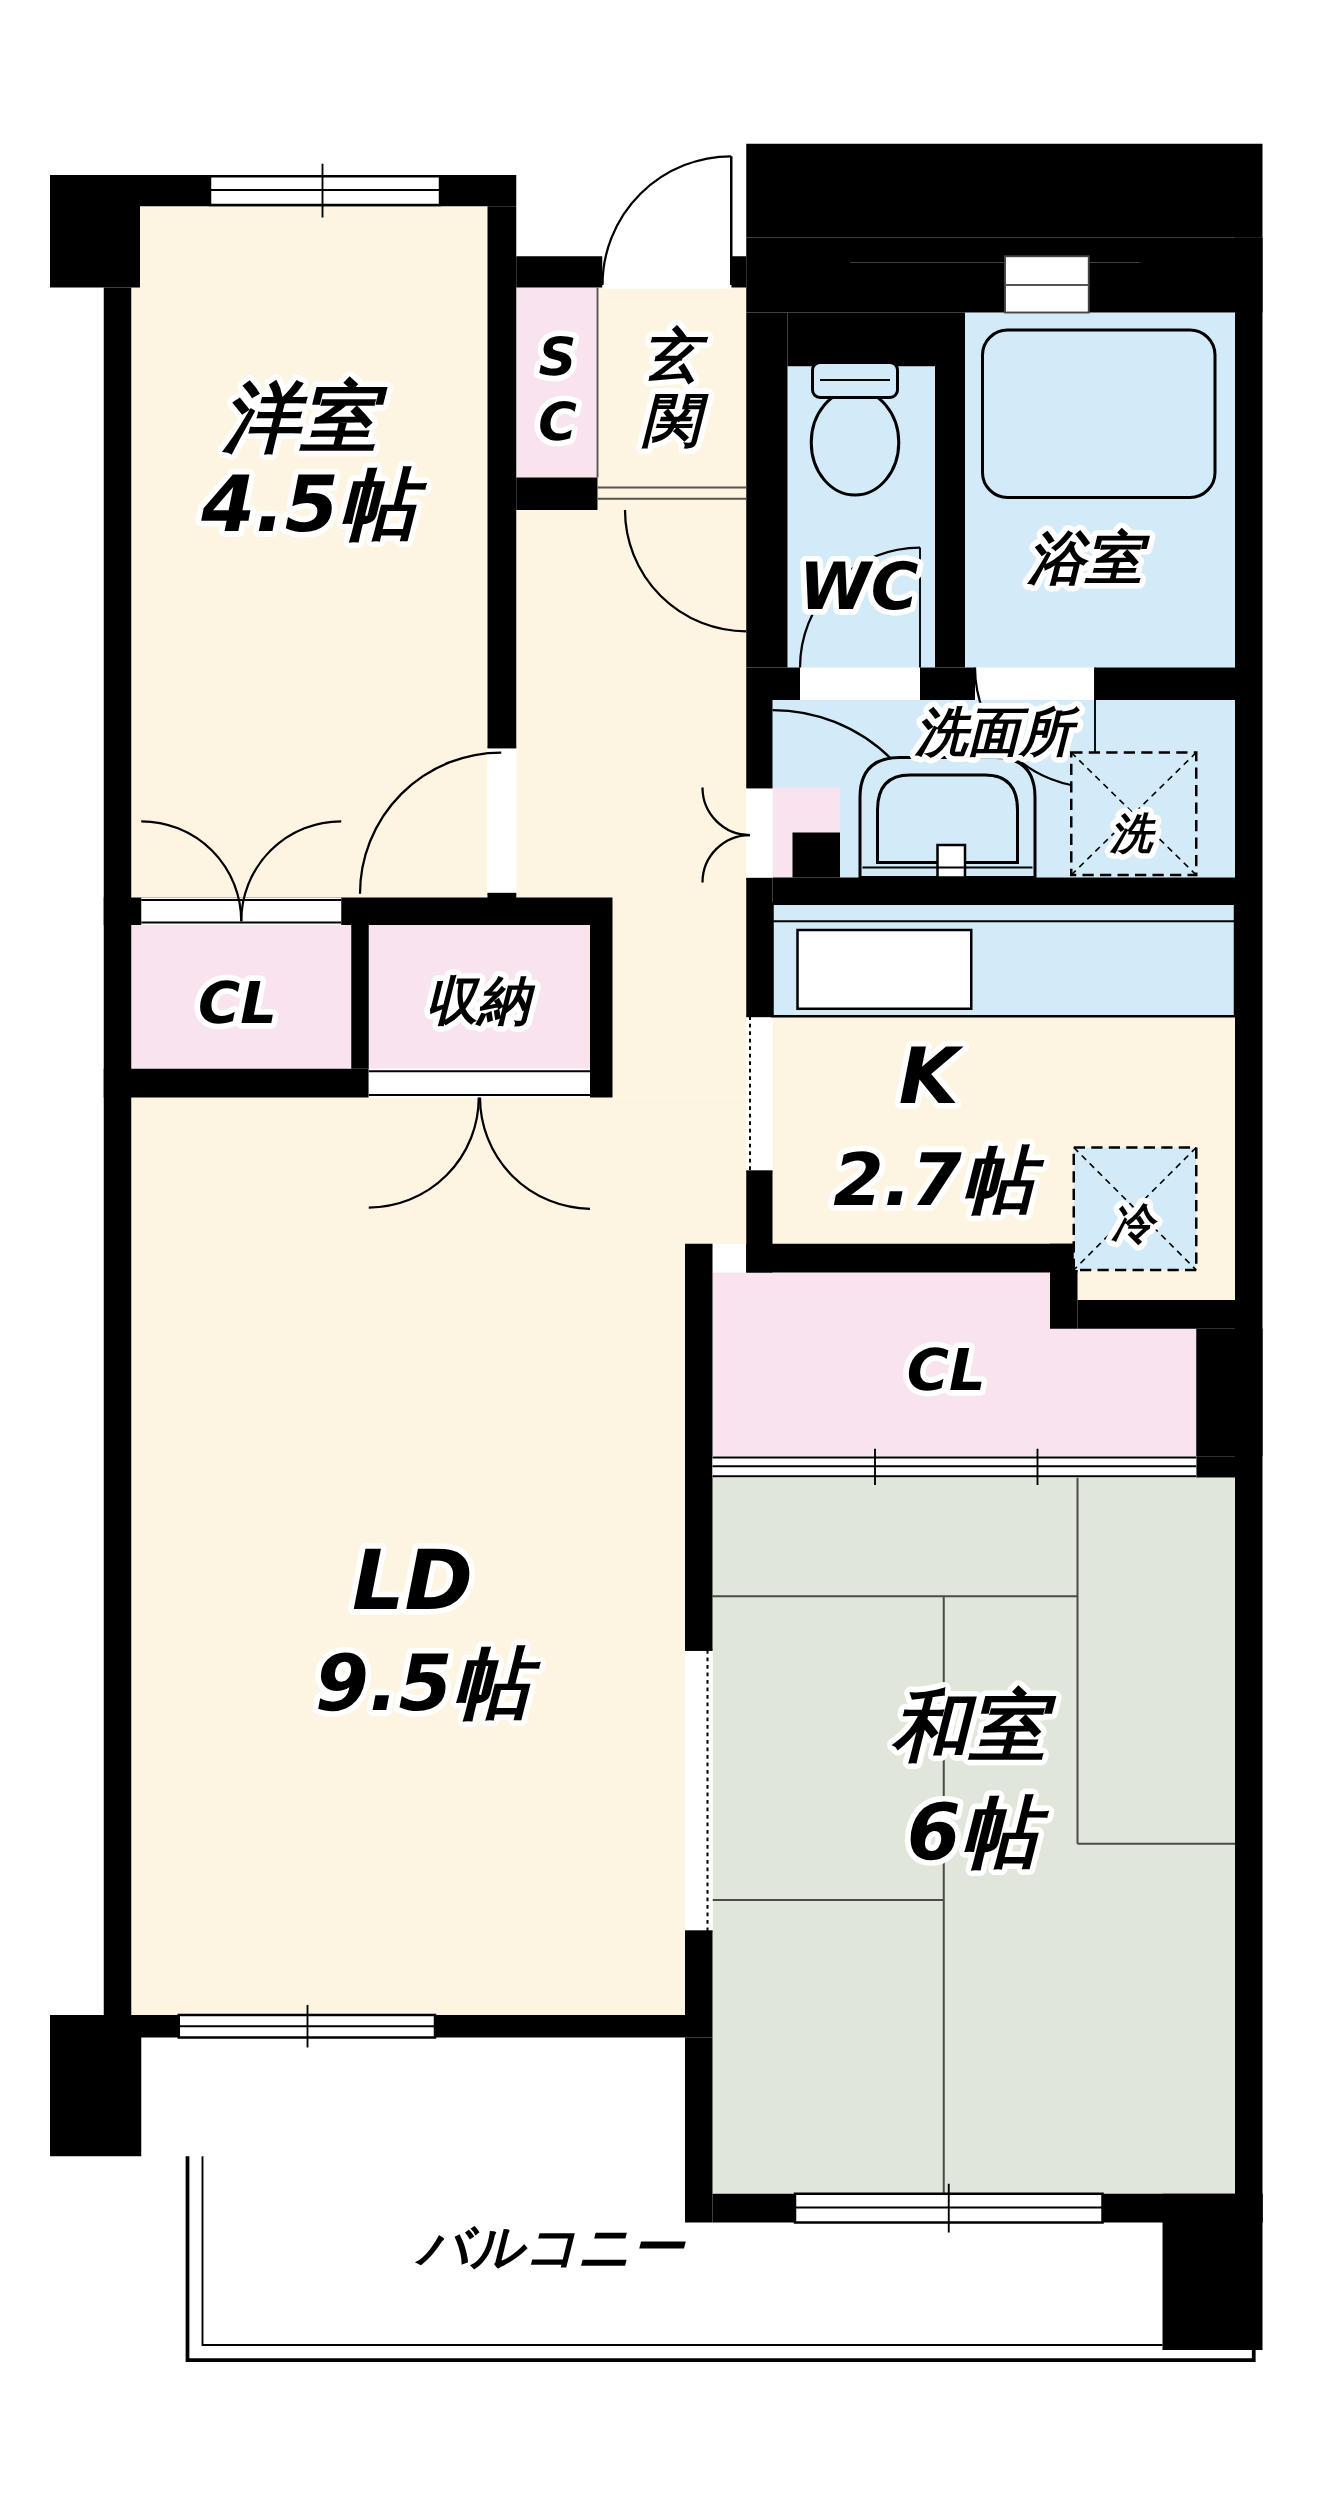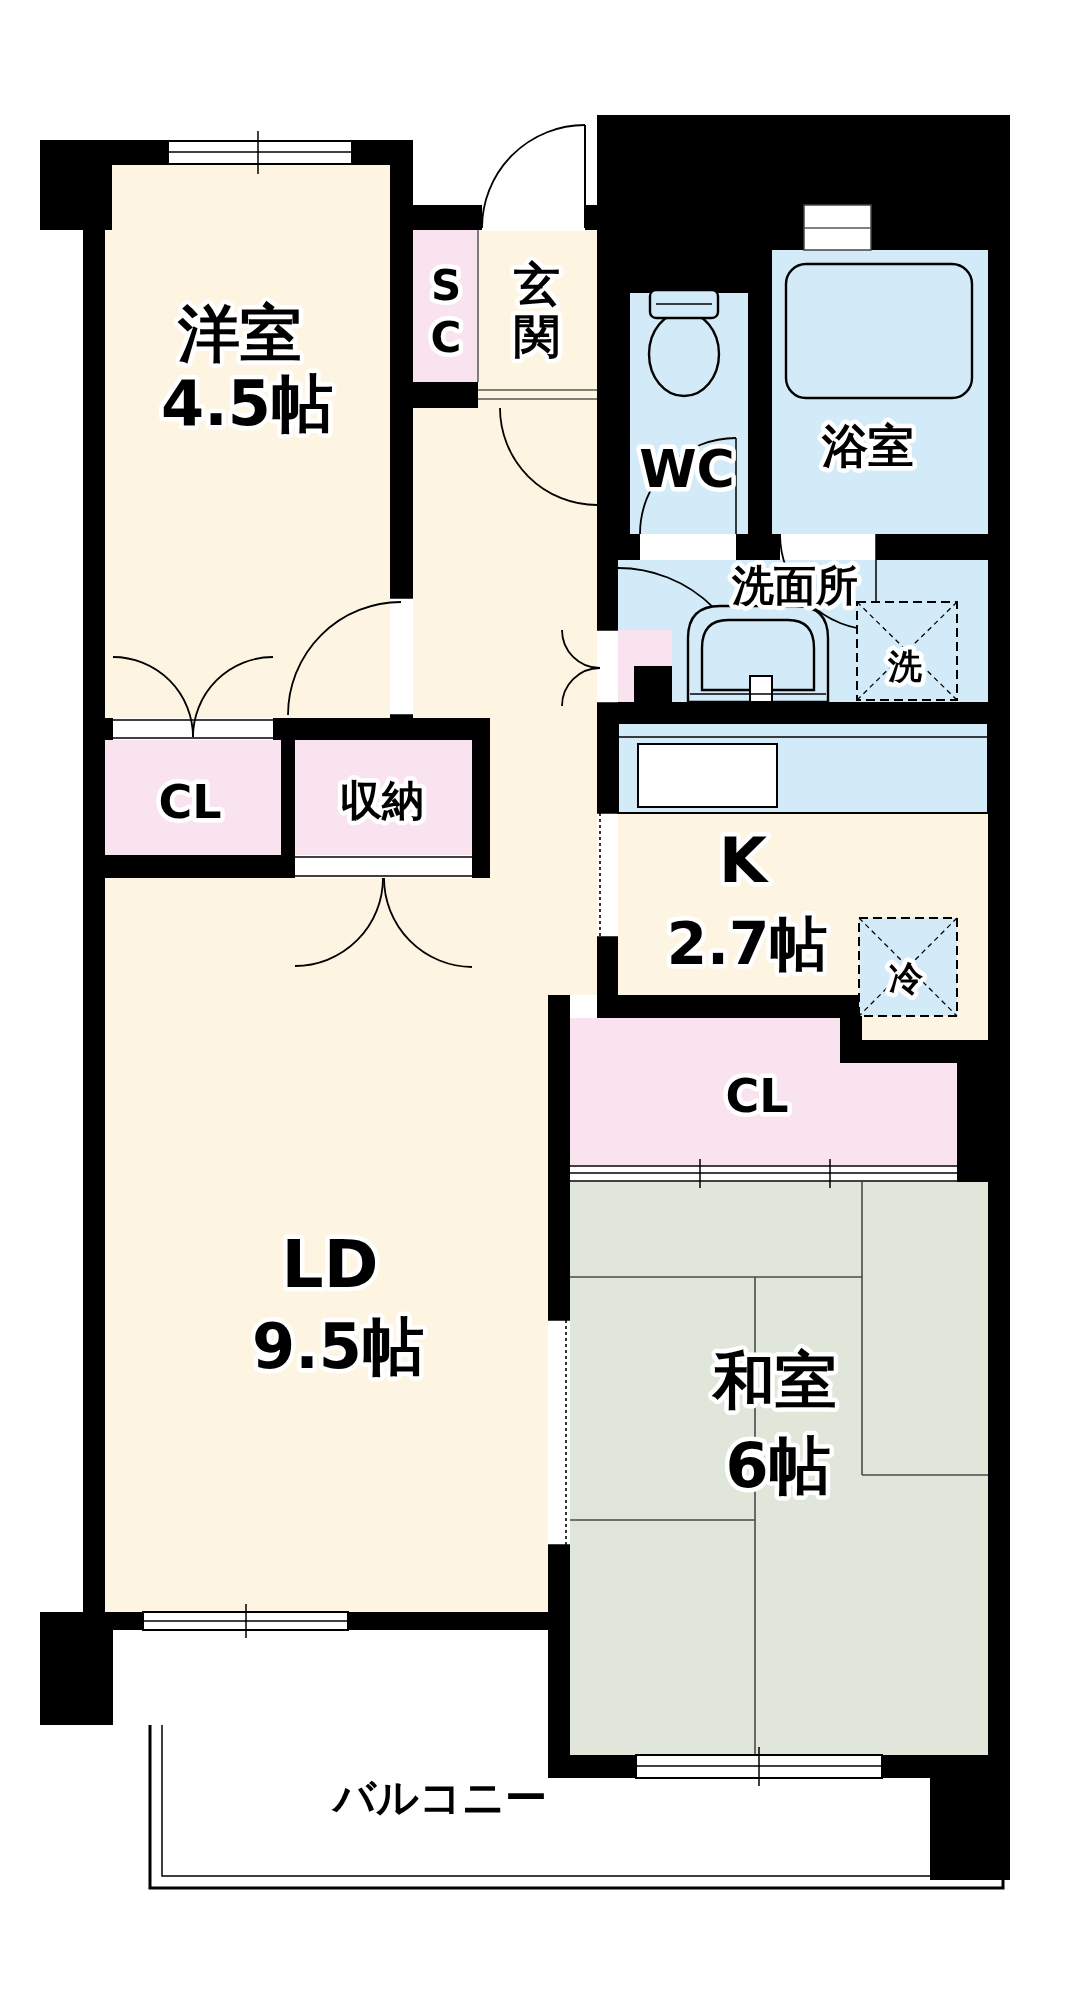--- a/index.html
+++ b/index.html
@@ -1,16 +1,16 @@
 <!DOCTYPE html>
 <html style="--cream: #FDF5E1; --pink: #F9E3EE; --blue: #D3EBF8; --green: #E0E7DA; --wall: #000000; --background: #FFFFFF;"><head>
 <meta charset="utf-8">
 <style>
   html,body{margin:0;padding:0;background:#fff;}
-  .stage{width:1072px;height:2000px;background:#fff;position:relative;font-family:"DejaVu Sans",sans-serif;}
+  .stage{width:1072px;height:2000px;background:#fff;position:relative;font-family:"DejaVu Sans",sans-serif;font-style:italic;}
   svg{display:block;}
   .wall{fill:var(--wall,#000);}
   .cream{fill:var(--cream,#FDF5E1);}
   .pink{fill:var(--pink,#F9E3EE);}
   .blue{fill:var(--blue,#D3EBF8);}
   .green{fill:var(--green,#E0E7DA);}
   .label{font-family:"DejaVu Sans",sans-serif;font-weight:bold;fill:#000;stroke:#fff;stroke-width:9px;paint-order:stroke;text-anchor:middle;stroke-linejoin:round;}
   .t66{font-size:66px;} .t62{font-size:62px;} .t58{font-size:58px;} .t52{font-size:52px;}
   .t46{font-size:46px;} .t42{font-size:42px;} .t34{font-size:34px;}
   .arc{stroke:#000;stroke-width:1.8;fill:none;}

